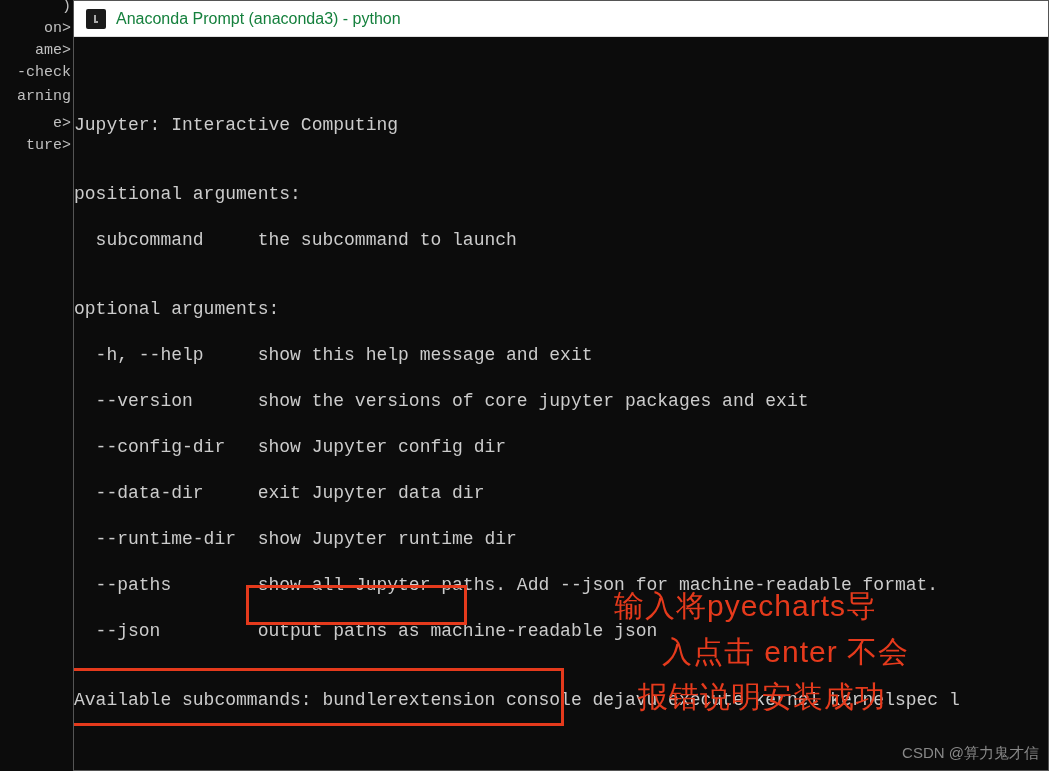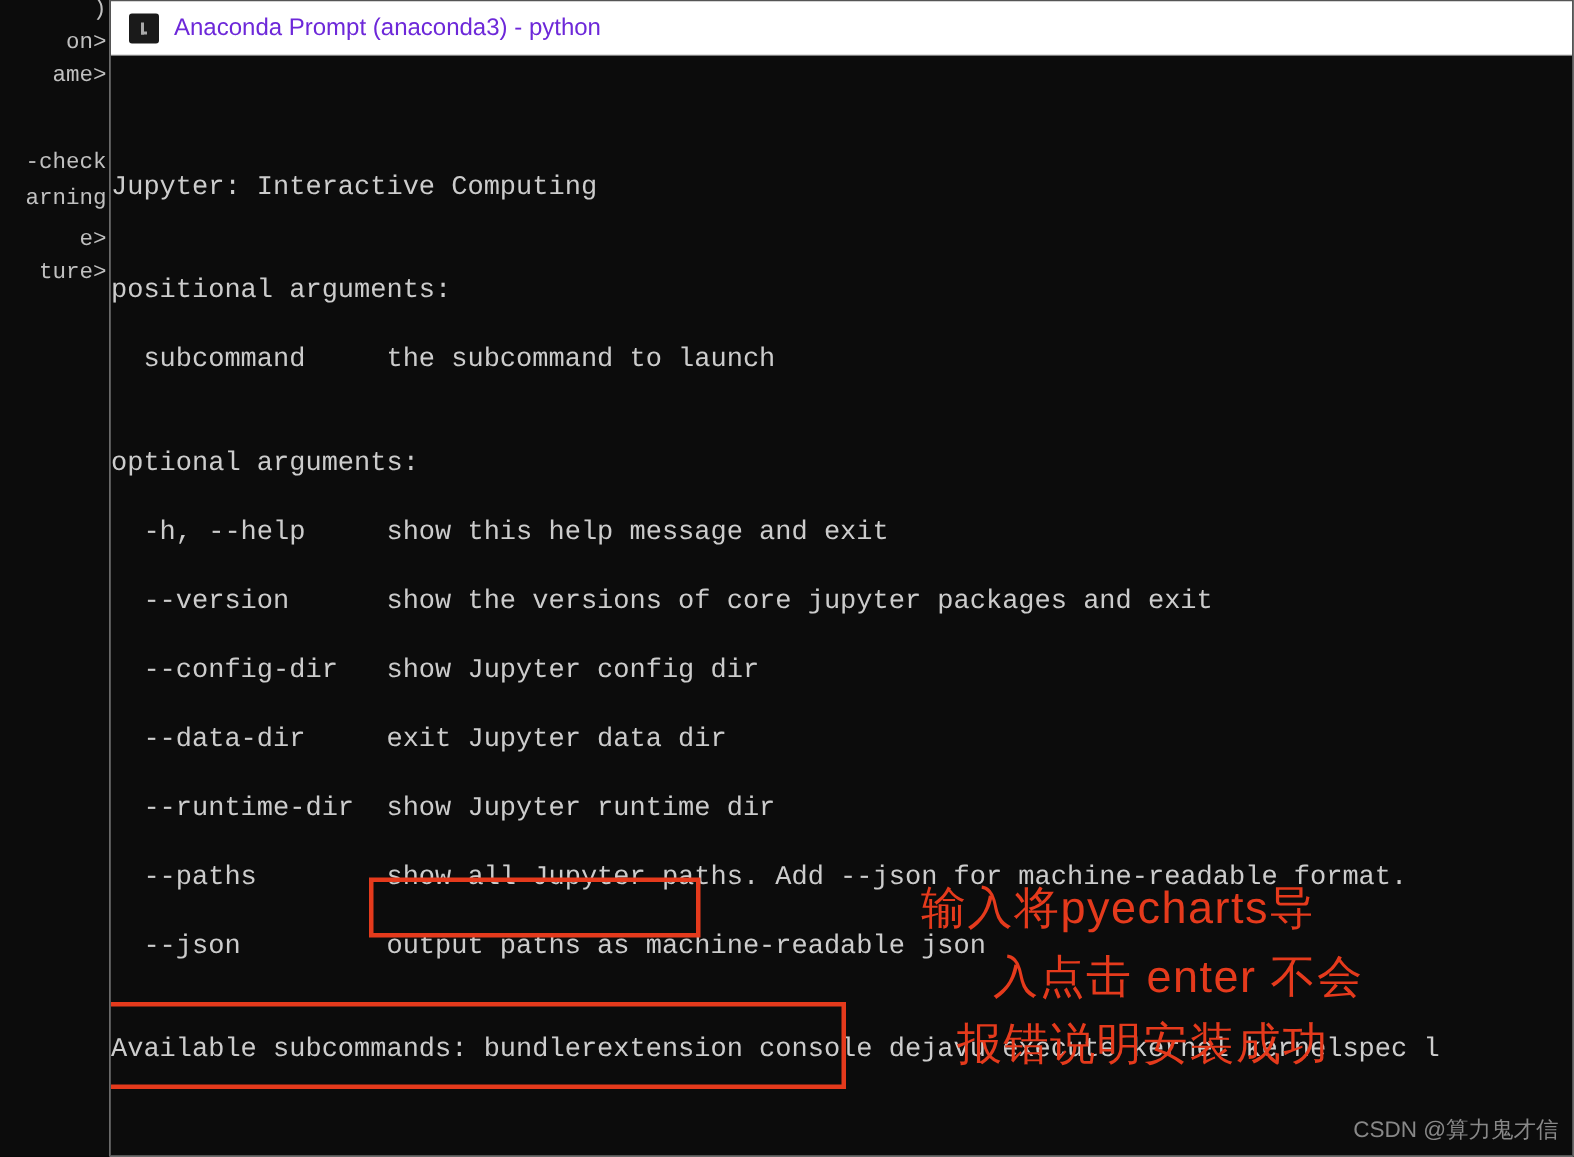--- a/index.html
+++ b/index.html
@@ -65,21 +65,21 @@
     }
     .titlebar-icon-inner {
       width: 4px;
       height: 8px;
       border-left: 2px solid #aaa;
       border-bottom: 2px solid #aaa;
     }
     .titlebar-text {
       font-family: "Segoe UI", Tahoma, sans-serif;
       font-size: 16px;
-      color: #6d28d9;
+      color: #15803d;
     }
     .terminal {
       flex: 1;
       background: #0c0c0c;
       color: #cccccc;
       font-family: "NSimSun", "SimSun", Consolas, "Courier New", monospace;
       font-size: 18px;
       line-height: 23px;
       padding: 8px 0 0 0;
       white-space: pre;
@@ -118,21 +118,21 @@
 
 <div class="left-fragment">
   <div class="lf-line" style="margin-top:-4px">)</div>
   <div class="lf-line">on&gt;</div>
   <div class="lf-line">ame&gt;</div>
   <div class="lf-line"></div>
   <div class="lf-line"></div>
   <div class="lf-line"></div>
   <div class="lf-line"></div>
   <div class="lf-line"></div>
-  <div class="lf-line" style="margin-top:36px">-check</div>
+  <div class="lf-line" style="">-check</div>
   <div class="lf-line"></div>
   <div class="lf-line"></div>
   <div class="lf-line" style="margin-top:2px">arning</div>
   <div class="lf-line"></div>
   <div class="lf-line" style="margin-top:5px">e&gt;</div>
   <div class="lf-line">ture&gt;</div>
 </div>
 
 <div class="window">
   <div class="titlebar">

